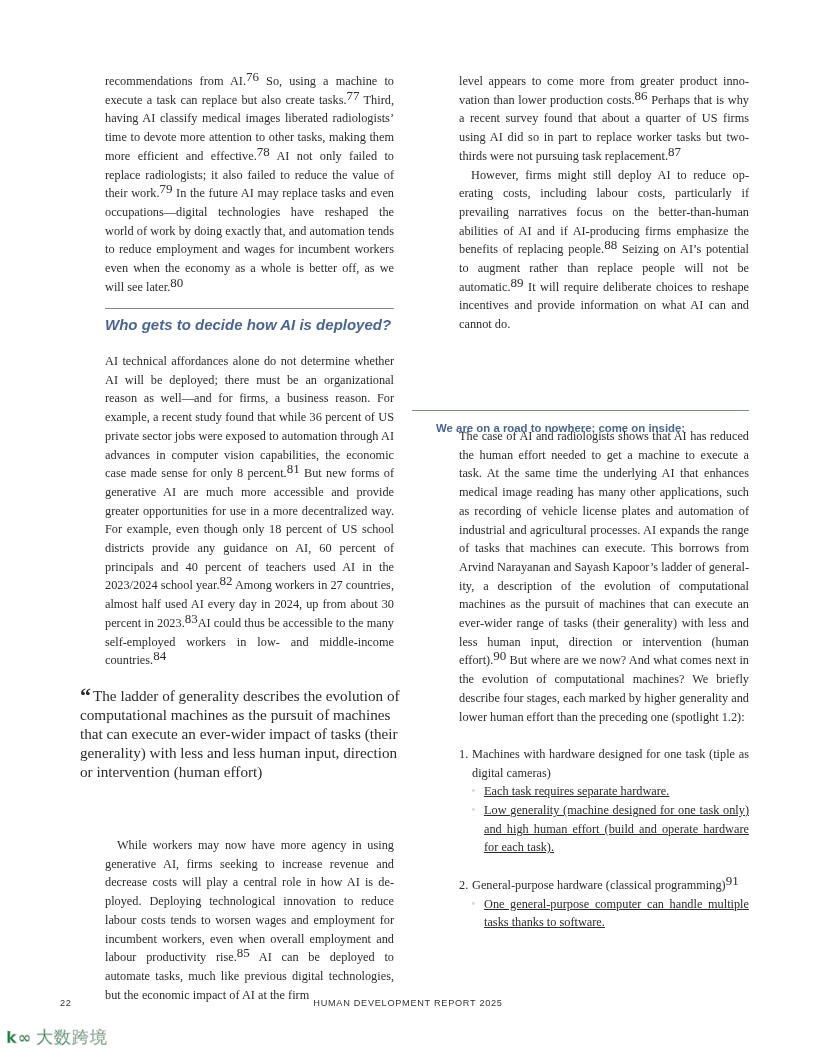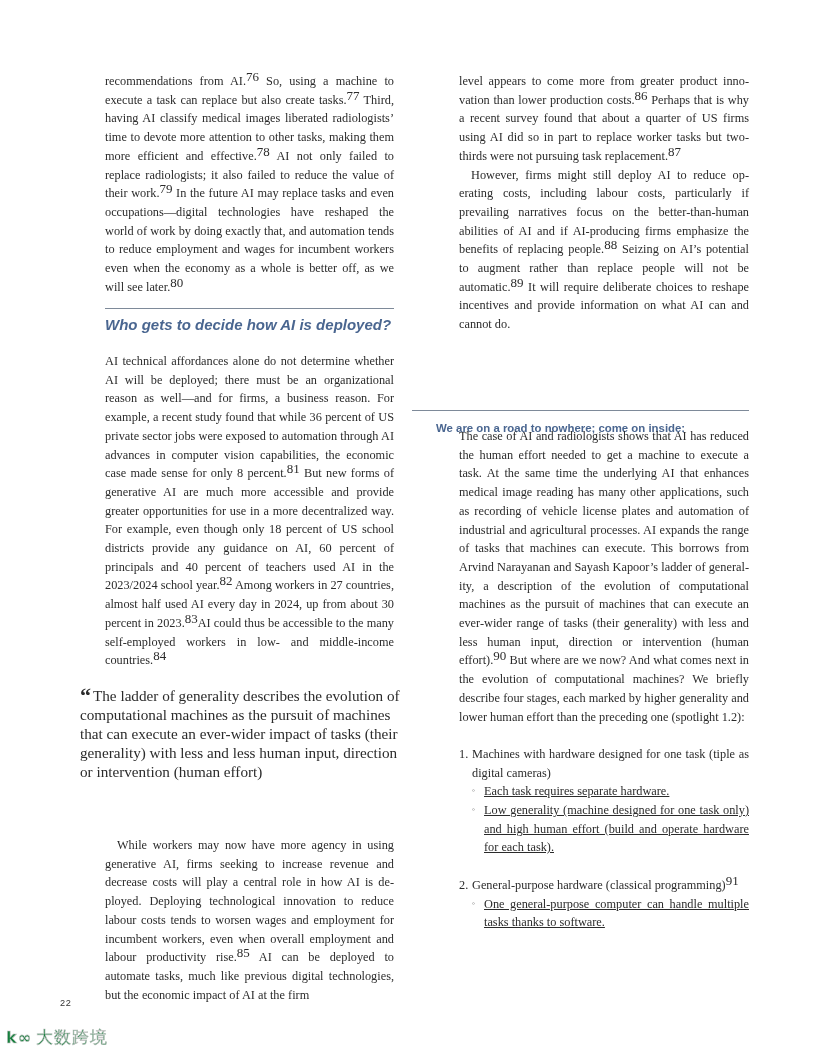--- a/index.html
+++ b/index.html
@@ -222,17 +222,18 @@
             <li>
               <span class="dot">◦</span>
               <span class="btxt">One general-purpose computer can handle mul­tiple tasks thanks to software.</span>
             </li>
           </ul>
         </li>
       </ol>
   </div>
 
   <div class="footer footer-page">22</div>
+  <div class="footer footer-title">HUMAN DEVELOPMENT REPORT 2025</div>
 
   <div class="watermark">
     <span class="wm-logo">k∞</span><span>大数跨境</span>
   </div>
 </div>
 
 </body></html>

